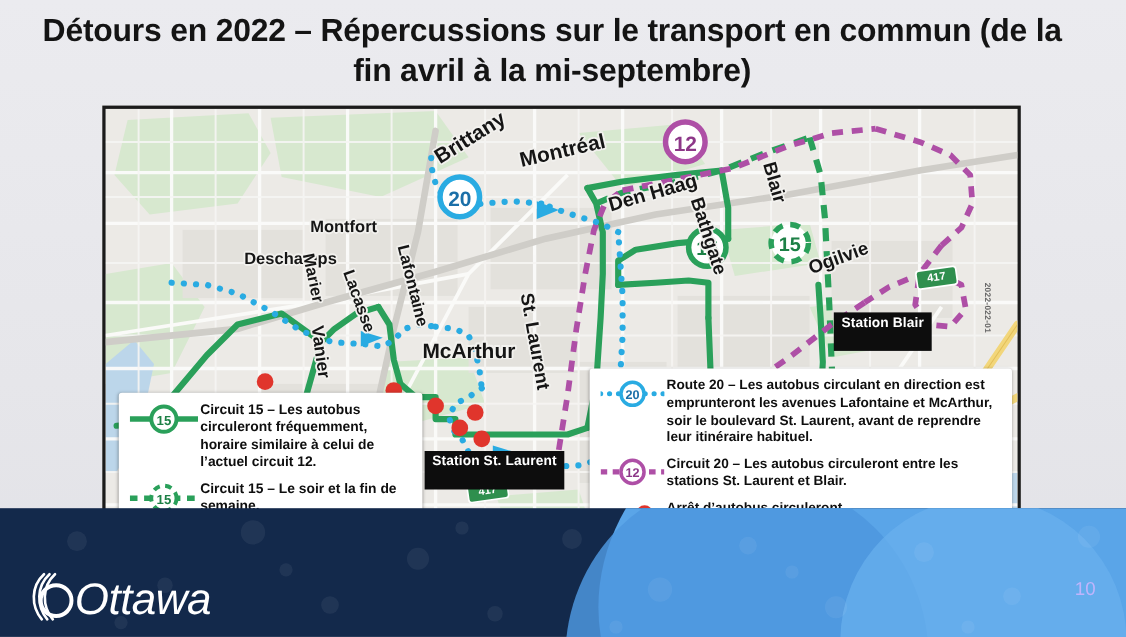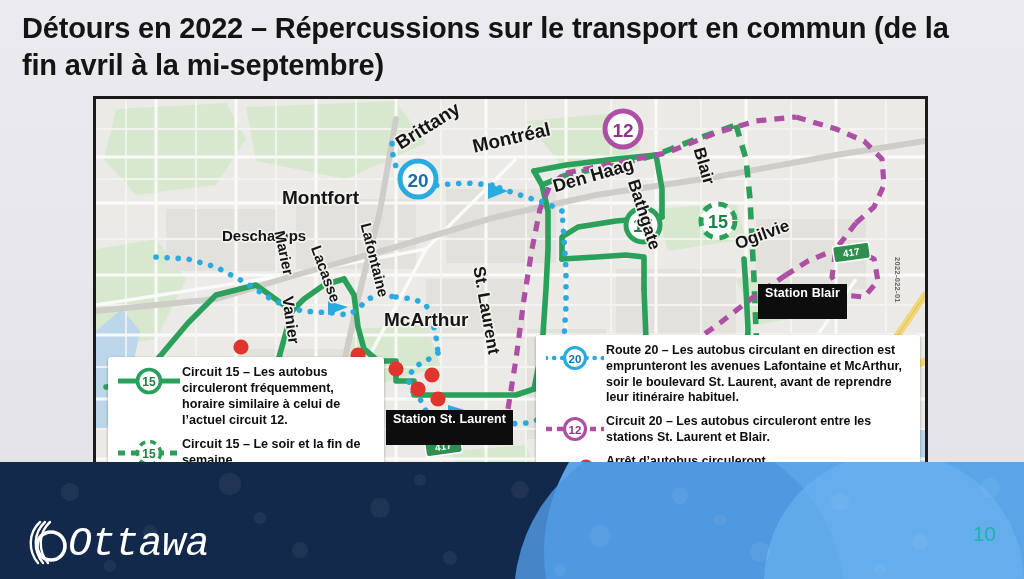--- a/index.html
+++ b/index.html
@@ -13,20 +13,21 @@
   
   .slide-title {
     position: absolute;
     left: 22px; top: 10px; width: 960px;
     font-size: 29px;
     font-weight: 700;
     line-height: 1.28;
     color: #141414;
     letter-spacing: -0.2px;
     font-family: "Liberation Sans", sans-serif;
+    text-align: center;
   }
 
   
   .map-frame {
     position: absolute;
     left: 93px; top: 96px;
     width: 835px; height: 421px;
     border: 3px solid #1b1b1b;
     background: #ecebe7;
     overflow: hidden;
@@ -134,31 +135,31 @@
     border-radius:50%;
     background:#69b0ee; opacity:.7;
   }
   .band-dots { position:absolute; inset:0; }
   .ottawa-logo {
     position:absolute; left:24px; bottom:14px;
     display:flex; align-items:flex-end; gap:0px;
     color:#ffffff;
   }
   .ottawa-wordmark {
-    font-family:Liberation Mono, monospace;
+    font-family:Liberation Sans, sans-serif;
     font-style: italic;
     font-size: 40px;
     font-weight: 400;
     color:#ffffff;
     letter-spacing: -.5px;
     line-height: 1;
   }
   .page-num {
     position:absolute; right:28px; bottom:33px;
-    color:#14b8a6; font-size:21px; font-weight:400;
+    color:#c4b5fd; font-size:17px; font-weight:400;
     opacity:.95;
   }
 </style>
 </head>
 <body>
 
 <div class="slide-title">Détours en 2022 – Répercussions sur le transport en commun (de la fin avril à la mi-septembre)</div>
 
 <div class="map-frame">
   <div class="map-canvas">
@@ -354,21 +355,21 @@
 
         <g>
           <circle cx="622" cy="122" r="17" fill="#ffffff" stroke="#2aa05a" stroke-width="5" stroke-dasharray="9 7"></circle>
           <text x="622" y="129" text-anchor="middle" font-family="Liberation Sans, sans-serif" font-size="18" font-weight="700" fill="#1d8046">15</text>
         </g>
       </g>
     </svg>
 
     <div class="st" style="left:296px;top:16px;font-size:19px;transform:rotate(-32deg);">Brittany</div>
     <div class="st" style="left:376px;top:28px;font-size:19px;transform:rotate(-13deg);">Montréal</div>
-    <div class="st" style="left:186px;top:88px;font-size:19px;">Montfort</div>
+    <div class="st" style="left:186px;top:99px;font-size:15px;">Montfort</div>
     <div class="st" style="left:126px;top:128px;font-size:15px;text-align:right;">Deschamps</div>
     <div class="st" style="left:192px;top:130px;font-size:15px;transform:rotate(78deg);transform-origin:left top;">Marier</div>
     <div class="st" style="left:228px;top:144px;font-size:15px;transform:rotate(70deg);transform-origin:left top;">Lacasse</div>
     <div class="st" style="left:278px;top:122px;font-size:15px;transform:rotate(76deg);transform-origin:left top;">Lafontaine</div>
     <div class="st" style="left:200px;top:196px;font-size:16px;transform:rotate(82deg);transform-origin:left top;">Vanier</div>
     <div class="st" style="left:288px;top:210px;font-size:19px;">McArthur</div>
     <div class="st" style="left:392px;top:166px;font-size:17px;transform:rotate(80deg);transform-origin:left top;">St. Laurent</div>
     <div class="st" style="left:456px;top:66px;font-size:18px;transform:rotate(-16deg);">Den Haag</div>
     <div class="st" style="left:546px;top:78px;font-size:17px;transform:rotate(72deg);transform-origin:left top;">Bathgate</div>
     <div class="st" style="left:612px;top:46px;font-size:17px;transform:rotate(74deg);transform-origin:left top;">Blair</div>

